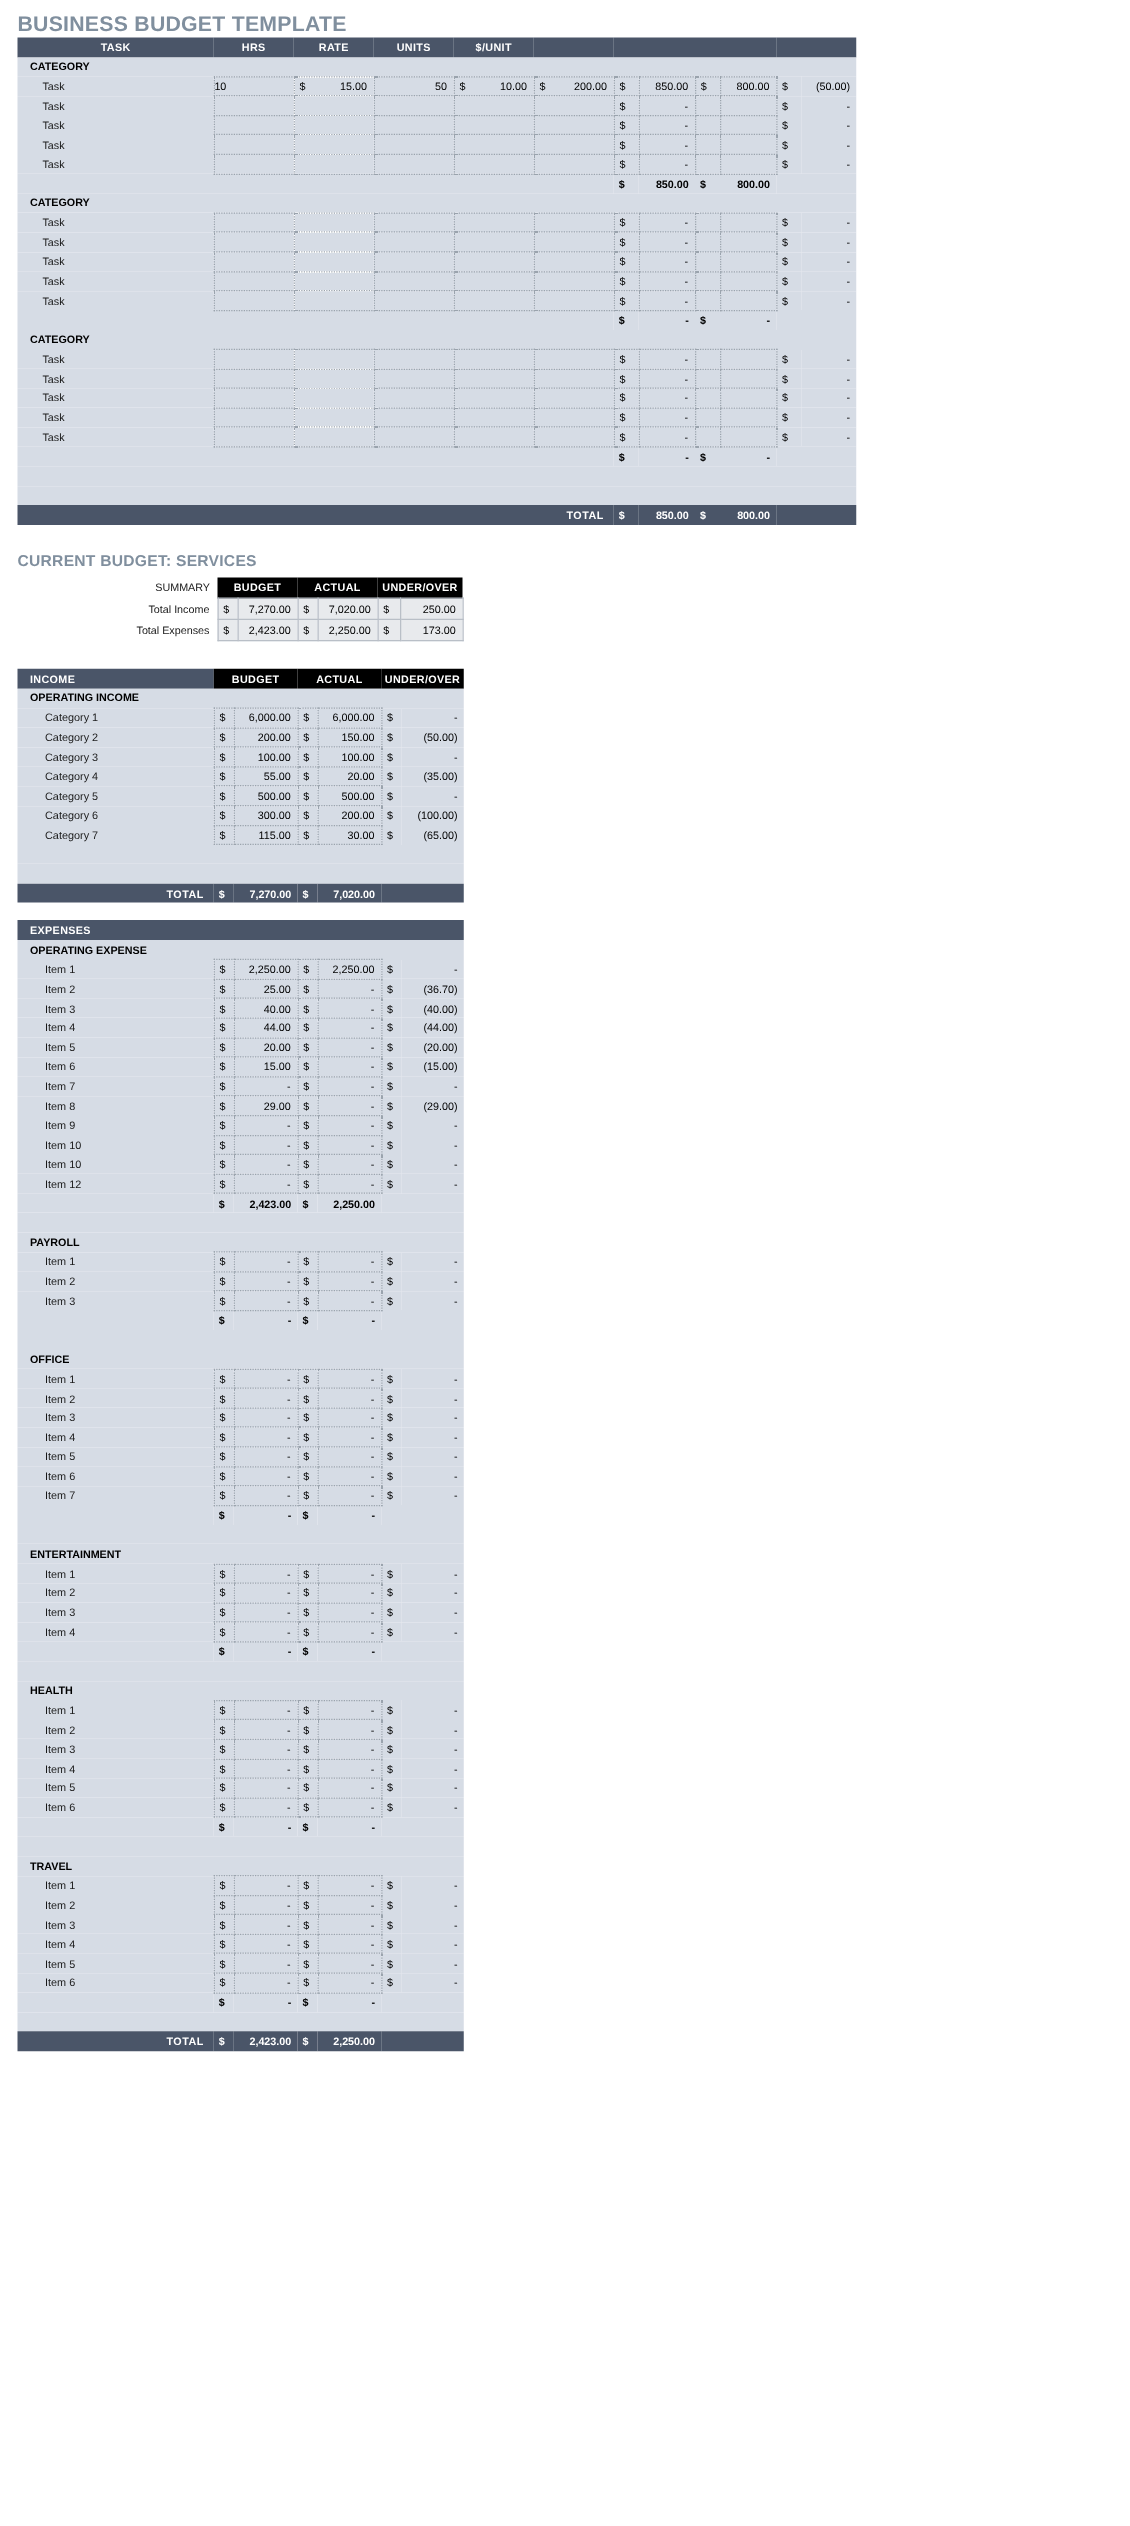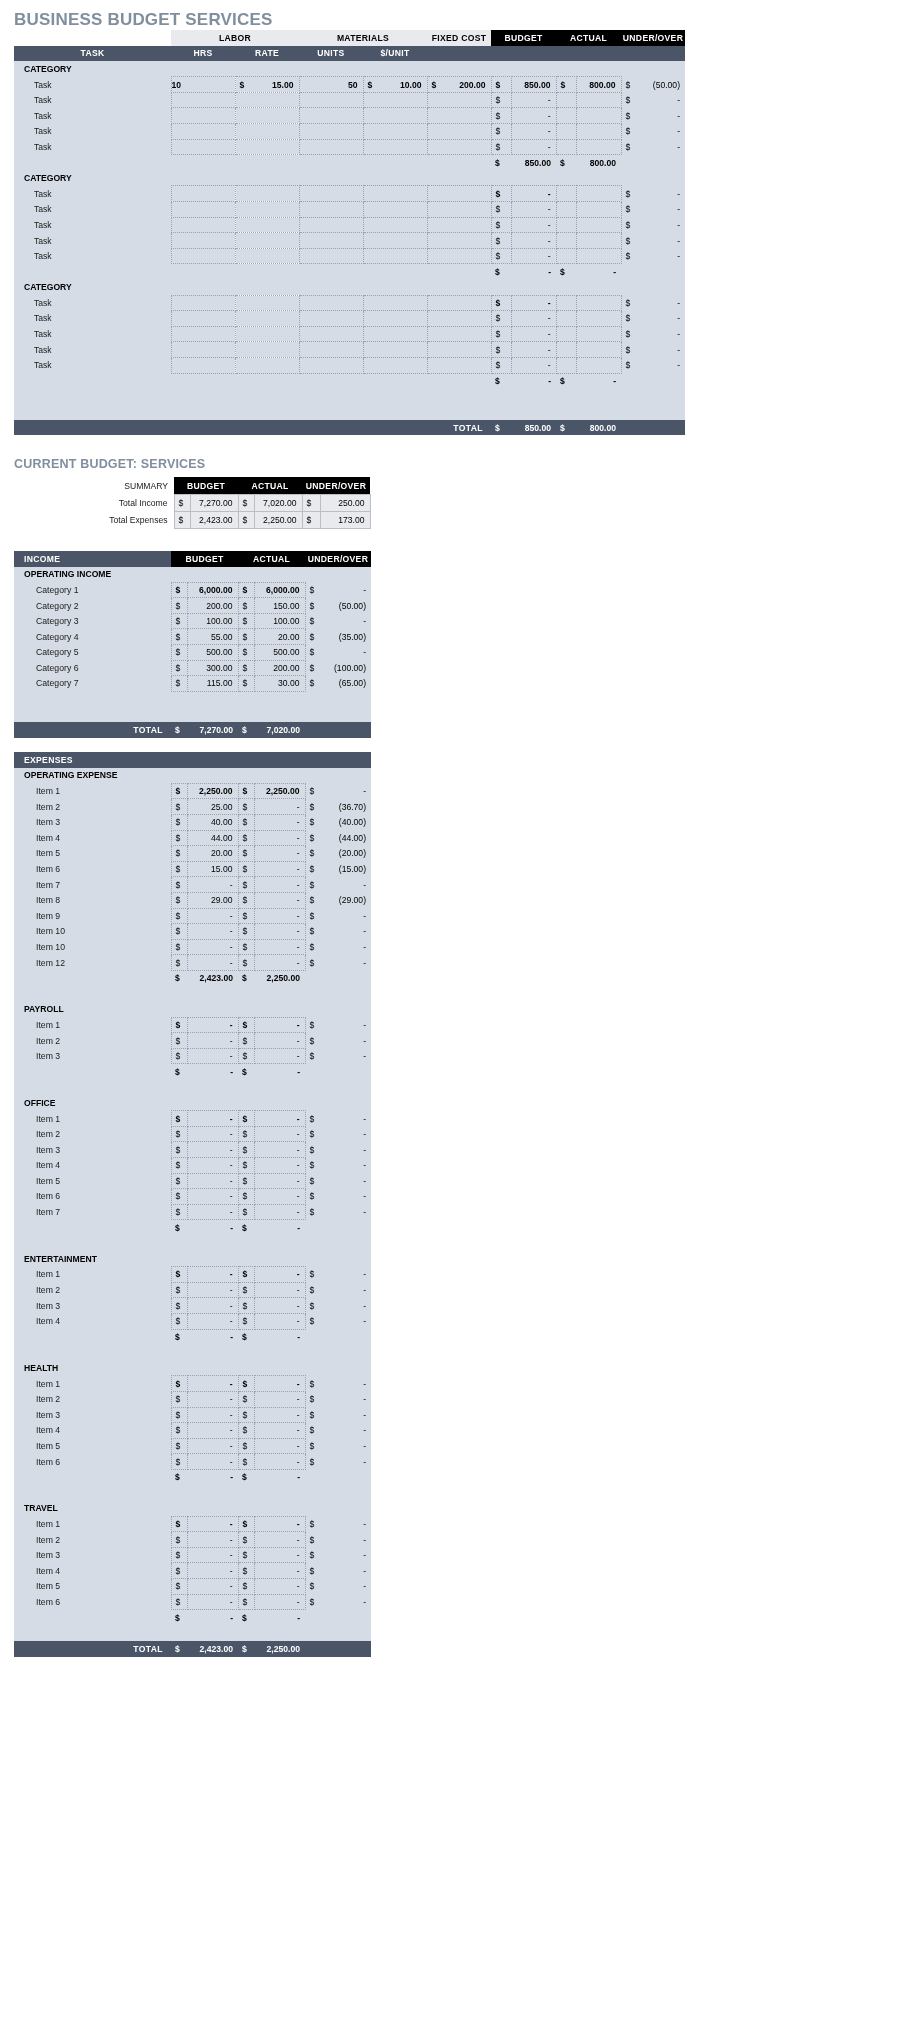--- a/index.html
+++ b/index.html
@@ -47,21 +47,21 @@
   .g-cat td  { height: 16px; font-size: 8.6px; font-weight: bold;
                background:#d6dce5; padding-left: 10px; }
   .g-row td  { background: #d6dce5; }
   .g-row td.label { font-size: 8.6px; padding-left: 20px; color:#1a1a1a; }
   .cell-shade{ background:#e8eaed; border-right:1px dotted #9aa3ad;
                border-bottom:1px dotted #9aa3ad; }
   .cell-white{ background:#ffffff; border-right:1px dotted #9aa3ad;
                border-bottom:1px dotted #9aa3ad; }
   .cell-plain{ background:#d6dce5; }
   .first-in  { border-left:1px dotted #9aa3ad; }
-  .top-in    { border-top:1px dotted #9aa3ad;font-weight:bold; }
+  .top-in    { border-top:1px dotted #9aa3ad; }
 
   .num { text-align:right; padding-right:5px; font-size:8.6px; }
   .cur { text-align:left; padding-left:4px; font-size:8.6px; }
   .sub td { background:#d6dce5; font-size:8.6px; height:17px; }
   .sub td.cur { font-weight:bold; }
   .sub td.num { font-weight:bold; }
 
   .g-total td { background:#4a5568; color:#fff; height:20px;
                 font-size:8.8px; font-weight:bold; }
   .g-total td.lbl { text-align:right; padding-right:8px; letter-spacing:.4px; }
@@ -92,49 +92,40 @@
   .f-tot td { background:#4a5568; color:#fff; height:20px;
               font-weight:bold; font-size:8.8px; }
   .f-tot td.lbl { text-align:right; padding-right:8px; letter-spacing:.4px; }
   .f-gap td { background:#d6dce5; height:12px; }
 </style>
 </head>
 <body>
 
 <div class="page">
 
-  <div class="doc-title">BUSINESS BUDGET SERVICES</div>
+  <div class="doc-title">BUSINESS BUDGET TEMPLATE</div>
 
 
   <div class="goods-wrap">
     <table class="goods">
       <colgroup>
         <col style="width:157px">
           <col style="width:64px">
           <col style="width:64px">
         <col style="width:64px">
           <col style="width:64px">
           <col style="width:64px">
         <col style="width:20px">
           <col style="width:45px">
         <col style="width:20px">
           <col style="width:45px">
         <col style="width:20px">
           <col style="width:44px">
       </colgroup>
       <tbody id="goods-body">
-          <tr class="g-top">
-            <td></td>
-            <td class="lightgrey" colspan="2">LABOR</td>
-            <td class="lightgrey" colspan="2">MATERIALS</td>
-            <td class="lightgrey" colspan="1">FIXED COST</td>
-            <td class="black" colspan="2">BUDGET</td>
-            <td class="black" colspan="2">ACTUAL</td>
-            <td class="black" colspan="2">UNDER/OVER</td>
-          </tr>
           <tr class="g-hdr">
             <td>TASK</td>
             <td>HRS</td>
             <td>RATE</td>
             <td>UNITS</td>
             <td>$/UNIT</td>
             <td></td>
             <td colspan="2"></td>
             <td colspan="2"></td>
             <td colspan="2"></td>

